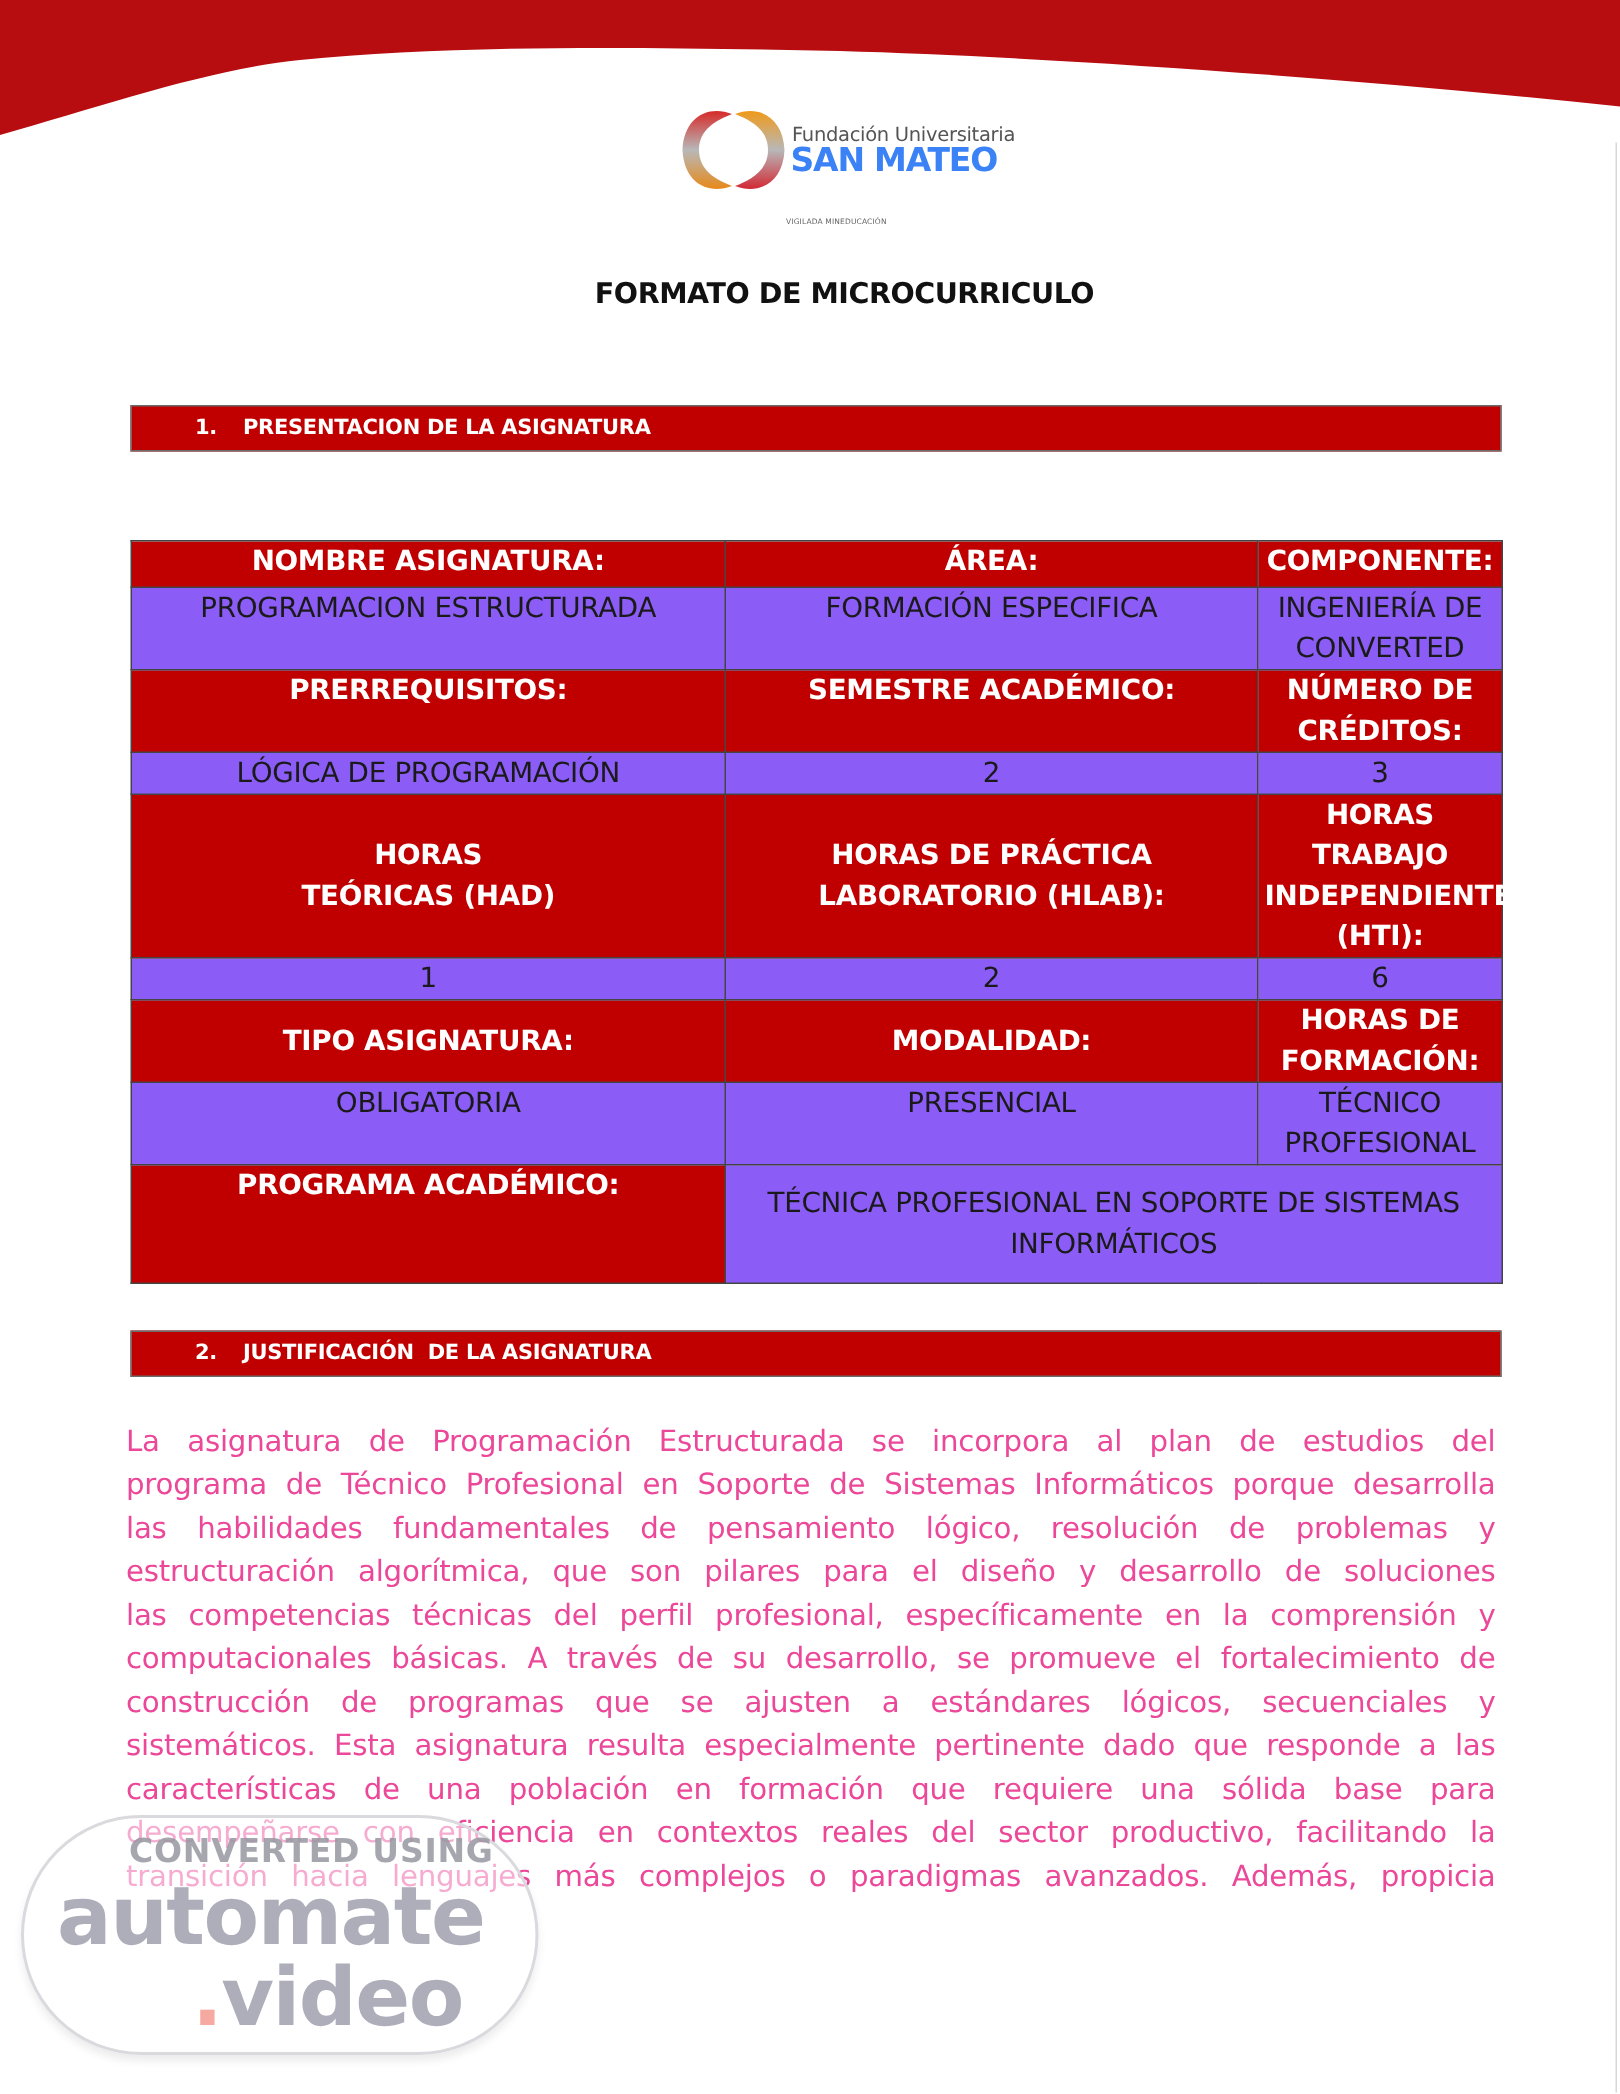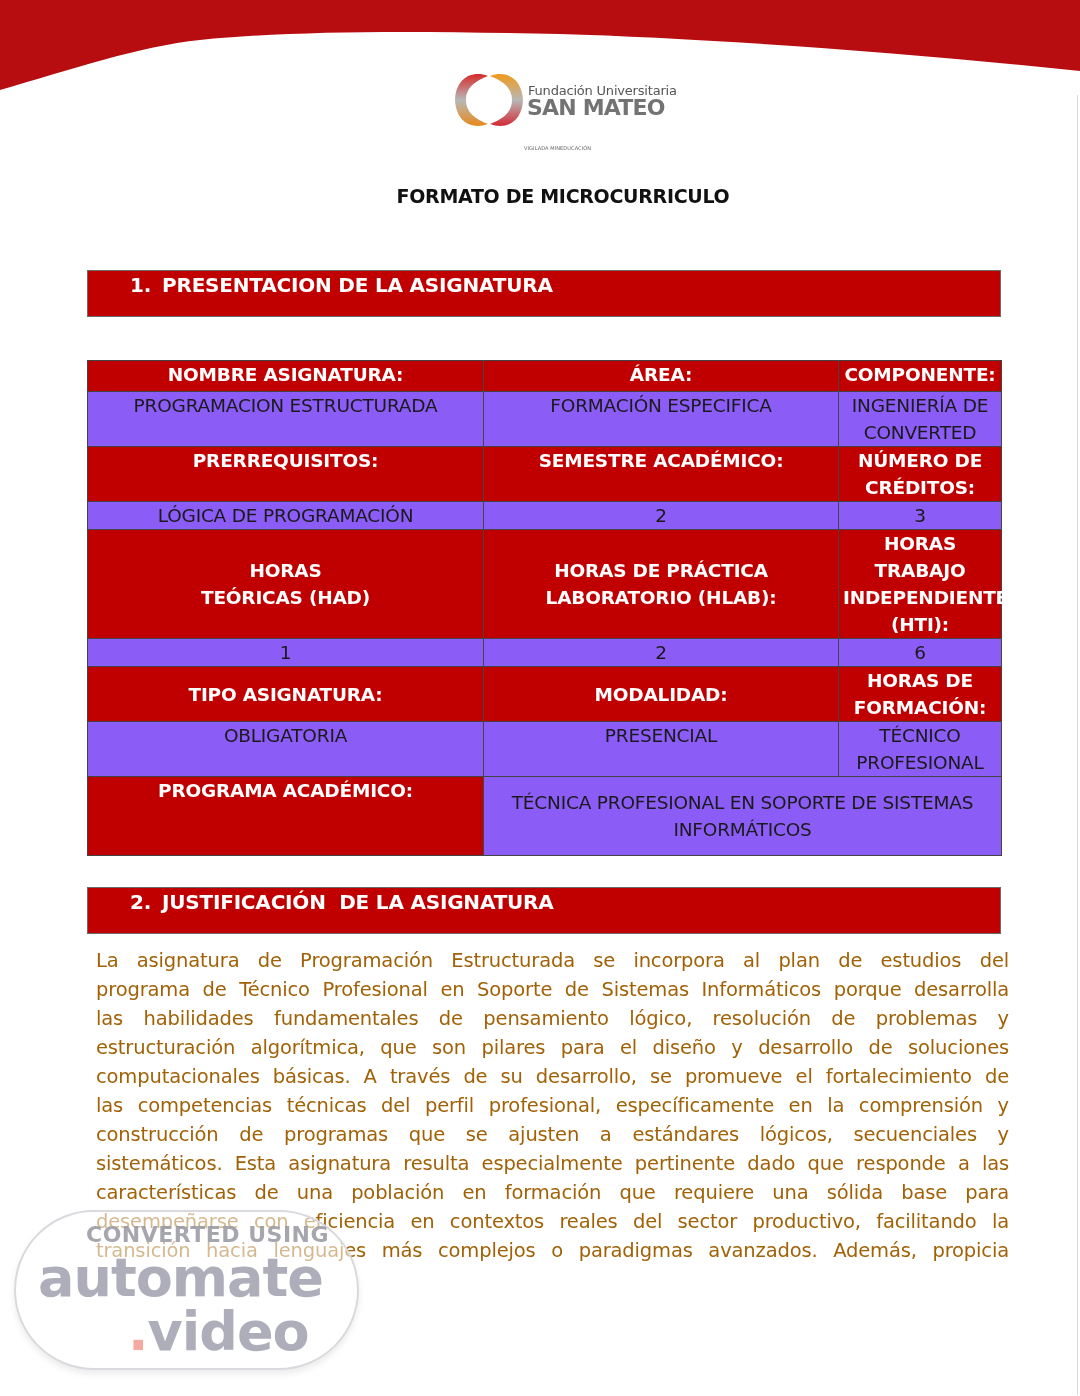--- a/index.html
+++ b/index.html
@@ -5,36 +5,36 @@
   * { box-sizing: border-box; margin: 0; padding: 0; }
   html, body { width: 1080px; height: 1396px; background: #ffffff; overflow: hidden; }
   body { position: relative; font-family: "DejaVu Sans", "Liberation Sans", sans-serif; color: #1a1a1a; }
 
   .top-wave { position: absolute; left: 0; top: 0; width: 1080px; height: 100px; }
   .right-edge-line { position: absolute; left: 1077px; top: 95px; width: 1px; height: 1300px; background: #d8d8d8; }
 
   .logo { position: absolute; left: 452px; top: 70px; width: 230px; height: 62px; }
   .logo-mark { position: absolute; left: 0; top: 0; width: 74px; height: 60px; }
   .logo-line1 { position: absolute; left: 76px; top: 13px; font-family: "DejaVu Sans", sans-serif; font-size: 13px; color: #555; letter-spacing: -0.2px; white-space: nowrap; }
-  .logo-line2 { position: absolute; left: 75px; top: 25px; font-family: "DejaVu Sans", sans-serif; font-weight: bold; font-size: 22px; color: #737373; letter-spacing: -0.8px; white-space: nowrap; }
+  .logo-line2 { position: absolute; left: 75px; top: 25px; font-family: "DejaVu Sans", sans-serif; font-weight: bold; font-size: 22px; color: #3b82f6; letter-spacing: -0.8px; white-space: nowrap; }
   .vigilada { position: absolute; left: 524px; top: 145px; font-size: 5px; color: #666; letter-spacing: 0.1px; white-space: nowrap; }
 
   .doc-title { position: absolute; left: 0; width: 1126px; top: 185px; text-align: center; font-weight: bold; font-size: 19px; color: #111; letter-spacing: -0.3px; }
 
-  .section-bar { position: absolute; left: 87px; width: 914px; height: 47px; background: #c00000; border: 1px solid #6b6b6b; color: #fff; font-weight: bold; font-size: 20px; line-height: 29px; padding-left: 42px; letter-spacing: -0.2px; white-space: nowrap; }
+  .section-bar { position: absolute; left: 87px; width: 914px; height: 31px; background: #c00000; border: 1px solid #6b6b6b; color: #fff; font-weight: bold; font-size: 14px; line-height: 29px; padding-left: 42px; letter-spacing: -0.2px; white-space: nowrap; }
   .section-bar .num { display: inline-block; width: 32px; }
 
   table.info { position: absolute; left: 87px; top: 360px; width: 914px; border-collapse: collapse; table-layout: fixed; }
   table.info td { border: 1px solid #444; text-align: center; vertical-align: top; font-size: 18.5px; line-height: 27px; padding: 0 4px; letter-spacing: -0.2px; }
   table.info td.h { background: #c00000; color: #fff; font-weight: bold; }
   table.info td.v { background: #8b5cf6; color: #1a1a1a; }
   table.info td.mid { vertical-align: middle; margin-left: 28px; }
   .col1 { width: 396px; } .col2 { width: 355px; } .col3 { width: 163px; }
 
-  .para { position: absolute; left: 96px; top: 946px; width: 913px; font-size: 19.5px; line-height: 29px; text-align: justify; color: #a16207; letter-spacing: -0.15px; }
+  .para { position: absolute; left: 84px; top: 946px; width: 913px; font-size: 19.5px; line-height: 29px; text-align: justify; color: #ec4899; letter-spacing: -0.15px; }
   .para .line { display: block; text-align: justify; text-align-last: justify; white-space: nowrap; overflow: hidden; }
 
   .watermark { position: absolute; left: 14px; top: 1210px; width: 345px; height: 160px; border: 2px solid #d9d9de; border-radius: 80px; background: rgba(255,255,255,0.55); box-shadow: 0 4px 6px rgba(0,0,0,0.08); }
   .wm-converted { position: absolute; left: 70px; top: 10px; font-family: "DejaVu Sans", sans-serif; font-weight: bold; font-size: 22px; color: rgba(150,150,160,0.85); letter-spacing: 0.5px; white-space: nowrap; }
   .wm-automate { position: absolute; left: 22px; top: 34px; font-family: "DejaVu Sans", sans-serif; font-weight: bold; font-size: 54px; color: rgba(165,165,180,0.9); letter-spacing: -1px; white-space: nowrap; }
   .wm-video { position: absolute; left: 112px; top: 88px; font-family: "DejaVu Sans", sans-serif; font-weight: bold; font-size: 54px; color: rgba(165,165,180,0.9); letter-spacing: -1px; white-space: nowrap; }
   .wm-dot { color: rgba(245,160,150,0.9); }
 </style>
 </head>
 <body>
@@ -128,22 +128,22 @@
 
 <div class="section-bar" style="top:887px;">
   <span class="num">2.</span><span style="white-space:pre;margin-top:12px;">JUSTIFICACIÓN  DE LA ASIGNATURA</span>
 </div>
 
 <div class="para">
   <span class="line">La asignatura de Programación Estructurada se incorpora al plan de estudios del</span>
   <span class="line">programa de Técnico Profesional en Soporte de Sistemas Informáticos porque desarrolla</span>
   <span class="line">las habilidades fundamentales de pensamiento lógico, resolución de problemas y</span>
   <span class="line">estructuración algorítmica, que son pilares para el diseño y desarrollo de soluciones</span>
+  <span class="line">las competencias técnicas del perfil profesional, específicamente en la comprensión y</span>
   <span class="line">computacionales básicas. A través de su desarrollo, se promueve el fortalecimiento de</span>
-  <span class="line">las competencias técnicas del perfil profesional, específicamente en la comprensión y</span>
   <span class="line">construcción de programas que se ajusten a estándares lógicos, secuenciales y</span>
   <span class="line">sistemáticos. Esta asignatura resulta especialmente pertinente dado que responde a las</span>
   <span class="line">características de una población en formación que requiere una sólida base para</span>
   <span class="line">desempeñarse con eficiencia en contextos reales del sector productivo, facilitando la</span>
   <span class="line">transición hacia lenguajes más complejos o paradigmas avanzados. Además, propicia</span>
 </div>
 
 <div class="watermark">
   <div class="wm-converted">CONVERTED USING</div>
   <div class="wm-automate">automate</div>

